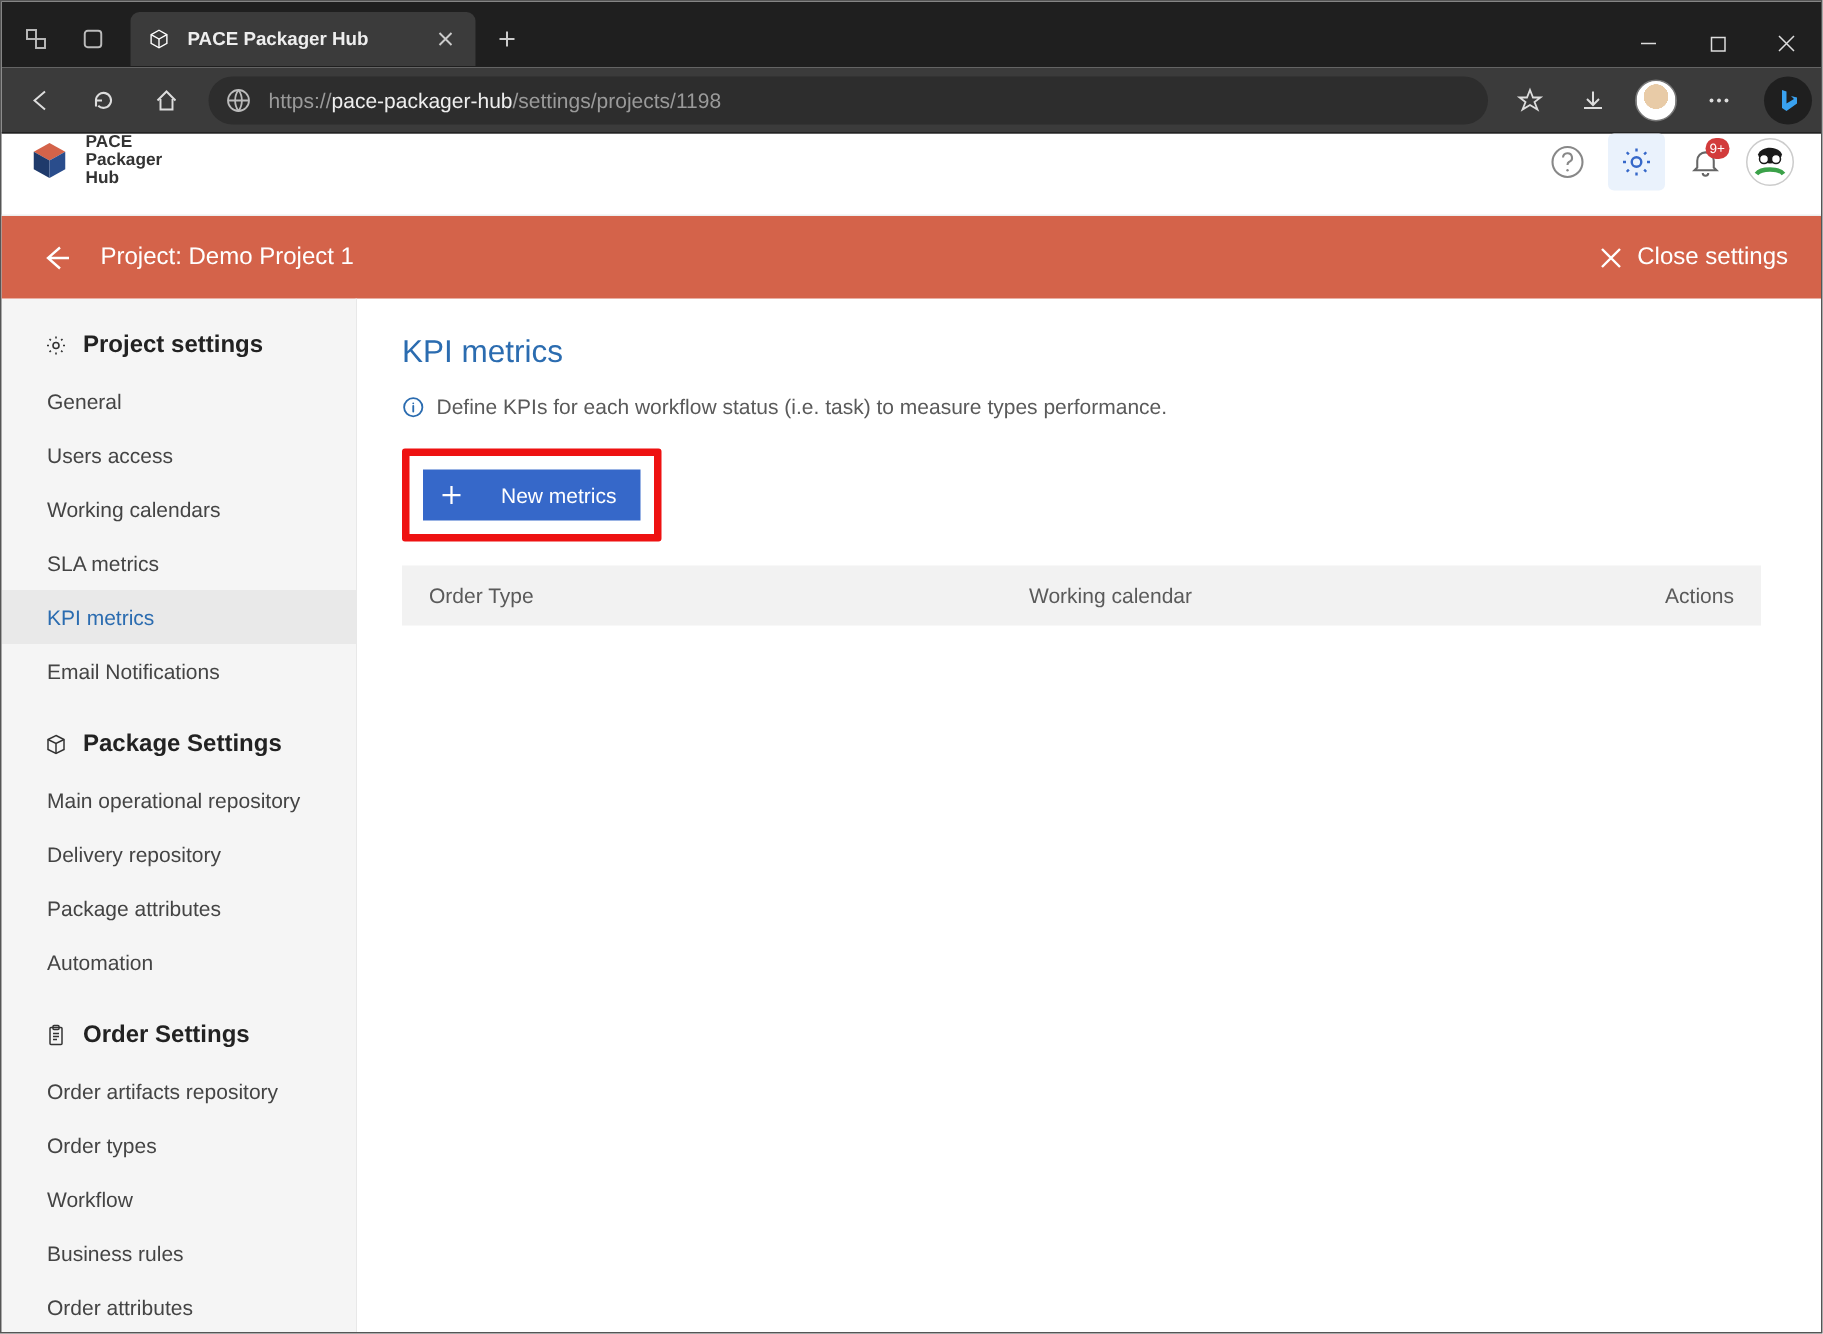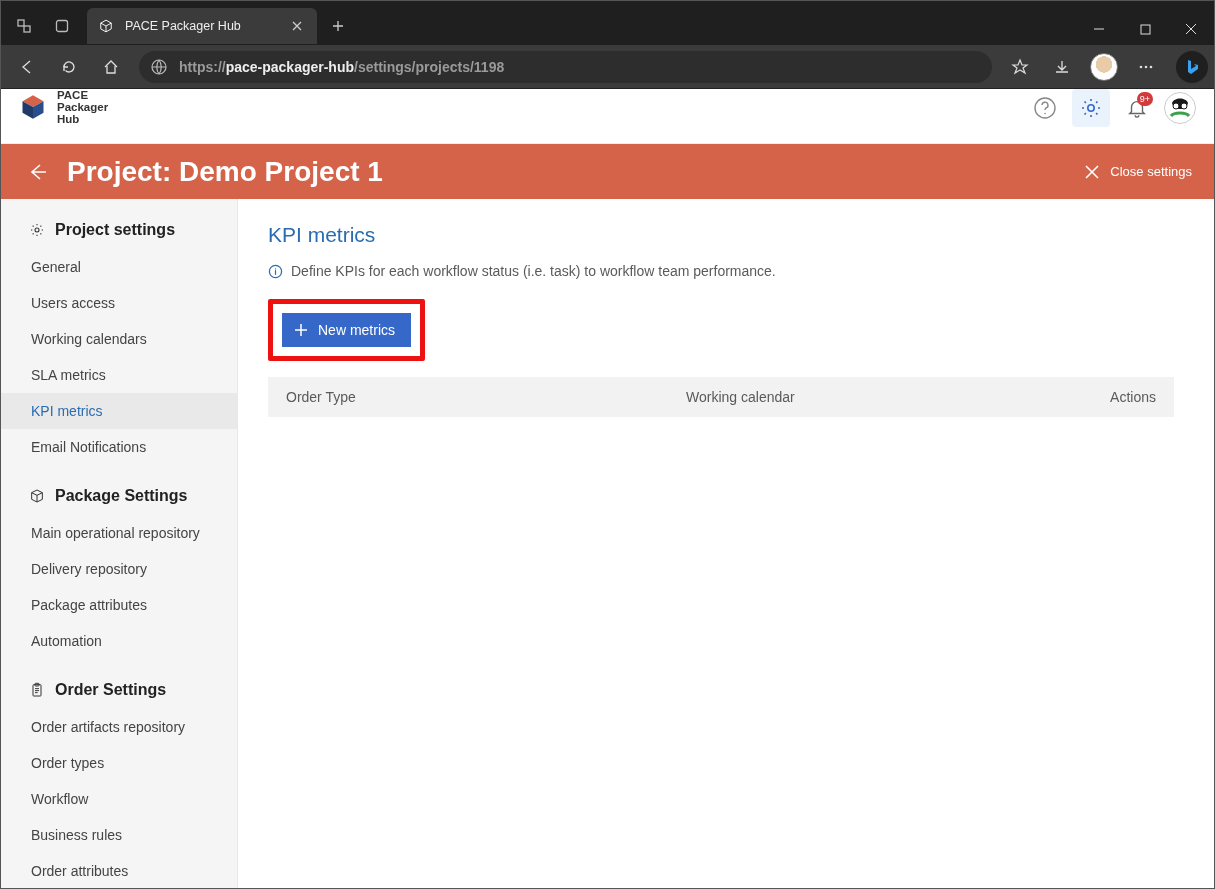--- a/index.html
+++ b/index.html
@@ -15,27 +15,27 @@
     --border-light: #e6e6e6;
     --header-row-bg: #f2f2f2;
   }
   * { box-sizing: border-box; }
   html, body { margin:0; padding:0; height:100%; font-family: "Segoe UI", Arial, sans-serif; color:#222; }
   body { width:1215px; height:889px; background:#fff; overflow:hidden; border:1px solid #555;}
   
   .titlebar { height:44px; background:var(--chrome-darker); display:flex; align-items:flex-end; }
   .tb-left { display:flex; align-items:center; padding:0 4px; }
   .tb-icon-btn { width:38px; height:38px; display:flex; align-items:center; justify-content:center; color:#ccc; }
-  .tab { margin-left:6px; height:36px; background:var(--chrome-dark); border-radius:6px 6px 0 0; display:flex; align-items:center; padding:0 12px; color:#eee; font-size:12.5px; min-width:230px; gap:8px;}
+  .tab { margin-left:6px; height:36px; background:var(--chrome-dark); border-radius:6px 6px 0 0; display:flex; align-items:center; padding:0 12px; color:#eee; font-size:12.5px; min-width:230px; gap:8px;font-weight:bold;}
   .tab .cube { width:14px; height:14px; margin-right:4px; }
   .tab .close { margin-left:auto; width:16px; height:16px; display:flex; align-items:center; justify-content:center; color:#ccc; }
   .newtab { width:30px; height:30px; display:flex; align-items:center; justify-content:center; color:#ccc; margin-left:6px; }
   .tb-right { margin-left:auto; display:flex; }
   .win-btn { width:46px; height:32px; display:flex; align-items:center; justify-content:center; color:#ddd; }
-  .addrbar { height:44px; background:var(--chrome-dark); display:flex; align-items:center; padding:0 6px; gap:2px; border-bottom:1px solid #222;font-weight:bold;}
+  .addrbar { height:44px; background:var(--chrome-dark); display:flex; align-items:center; padding:0 6px; gap:2px; border-bottom:1px solid #222;}
   .addr-btn { width:40px; height:40px; display:flex; align-items:center; justify-content:center; color:#ddd; }
   .url-field { flex:1; height:32px; background:#2d2d2d; border-radius:16px; display:flex; align-items:center; color:#bbb; font-size:14px; padding:0 6px; margin:0 6px;}
   .url-field .globe { width:28px; height:28px; display:flex; align-items:center; justify-content:center; color:#bbb; border-radius:50%; margin-right:6px;}
   .url-part-dim { color:#9a9a9a; }
   .url-part-bright { color:#eee; }
   .avatar-small { width:28px; height:28px; border-radius:50%; background:radial-gradient(circle at 50% 40%, #e8cba7 0 40%, #fff 41% 100%); border:1px solid #777; overflow:hidden; }
   .bing { width:32px; height:32px; border-radius:50%; background:#1f1f1f; display:flex; align-items:center; justify-content:center; margin-left:8px; }
   
   .app-header { height:55px; display:flex; align-items:flex-start; padding:0 18px; border-bottom:1px solid #eee;}
   .logo-wrap { display:flex; align-items:center; gap:10px; }
@@ -43,33 +43,33 @@
   .logo-text { font-size:11.5px; line-height:1.05; font-weight:700; color:#333; }
   .app-header-right { margin-left:auto; display:flex; align-items:center; gap:8px; }
   .hdr-btn { width:38px; height:38px; display:flex; align-items:center; justify-content:center; border-radius:4px;}
   .hdr-btn.active { background:#eaf2fc; }
   .bell-badge { position:relative; }
   .badge { position:absolute; top:3px; right:3px; min-width:14px; height:14px; border-radius:8px; background:#d23b3b; color:#fff; font-size:9px; display:flex; align-items:center; justify-content:center; padding:0 3px;}
   .avatar-app { width:32px; height:32px; border-radius:50%; overflow:hidden; border:1px solid #ccc; background:#fff; display:flex; align-items:center; justify-content:center;}
   
   .project-banner { height:55px; background:var(--banner-orange); color:#fff; display:flex; align-items:center; padding:0 22px; }
   .project-banner .back { width:28px; height:28px; display:flex; align-items:center; justify-content:center; margin-right:16px;}
-  .project-title { font-size:28px; font-weight:700; }
-  .close-settings { margin-left:auto; display:flex; align-items:center; gap:10px; font-size:13px; }
+  .project-title { font-size:16px; font-weight:400; }
+  .close-settings { margin-left:auto; display:flex; align-items:center; gap:10px; font-size:16px; }
   
   .workspace { display:flex; height:calc(100% - 44px - 44px - 55px - 55px); }
   .sidebar { width:237px; background:var(--sidebar-bg); border-right:1px solid #e8e8e8; padding:18px 0 0 0; overflow:auto;}
   .sb-section-title { display:flex; align-items:center; gap:10px; padding:4px 20px 10px 28px; color:#222; font-weight:700; font-size:16px;}
   .sb-item { padding:10px 20px 10px 30px; color:#444; font-size:14px; cursor:pointer;}
   .sb-item.active { background:#e9e9e9; color:var(--link-blue); }
   .content { flex:1; padding:22px 40px 22px 30px; }
   .page-title { color:var(--link-blue); font-size:21px; font-weight:500; margin:2px 0 16px 0; }
   .info-line { color:var(--text-mid); font-size:14px; display:flex; align-items:center; gap:8px; }
   .highlight-box { display:inline-block; border:5px solid #e11; padding:9px; border-radius:2px; margin-top:20px; }
-  .new-btn { background:var(--btn-blue); color:#fff; border:none; height:34px; padding:0 16px 0 12px; font-size:14px; display:flex; align-items:center; gap:10px; cursor:pointer; }
+  .new-btn { background:var(--btn-blue); color:#fff; border:none; height:34px; padding:0 16px 0 12px; font-size:14px; display:flex; align-items:center; gap:26px; cursor:pointer; }
   .table { width:100%; margin-top:16px; }
   .thead { background:var(--header-row-bg); display:flex; padding:12px 18px; color:var(--text-mid); font-size:14px;justify-content:space-between;}
   .th.order { flex:0 0 400px; }
   .th.cal { flex:1; }
   .th.actions { flex:0 0 80px; text-align:right; }
   svg { display:block; }
 </style>
 </head>
 <body>
 
@@ -292,21 +292,21 @@
       <div class="sb-item">Business rules</div>
       <div class="sb-item">Order attributes</div>
     </div>
   <div class="content">
     <div class="page-title">KPI metrics</div>
     <div class="info-line">
       <svg width="15" height="15" viewBox="0 0 16 16" stroke="#2b6cb0" fill="none" stroke-width="1.3">
           <circle cx="8" cy="8" r="6.5"></circle>
           <path d="M8 5.2 L8 5.2 M8 7 L8 11" stroke-linecap="round"></path>
         </svg>
-      <span>Define KPIs for each workflow status (i.e. task) to workflow team performance.</span>
+      <span>Define KPIs for each workflow status (i.e. task) to measure types performance.</span>
     </div>
     <div class="highlight-box">
       <button class="new-btn">
         <svg width="14" height="14" viewBox="0 0 14 14" stroke="#fff" stroke-width="1.5">
             <path d="M7 1 L7 13 M1 7 L13 7"></path>
           </svg>
         <span>New metrics</span>
       </button>
     </div>
     <div class="table">

